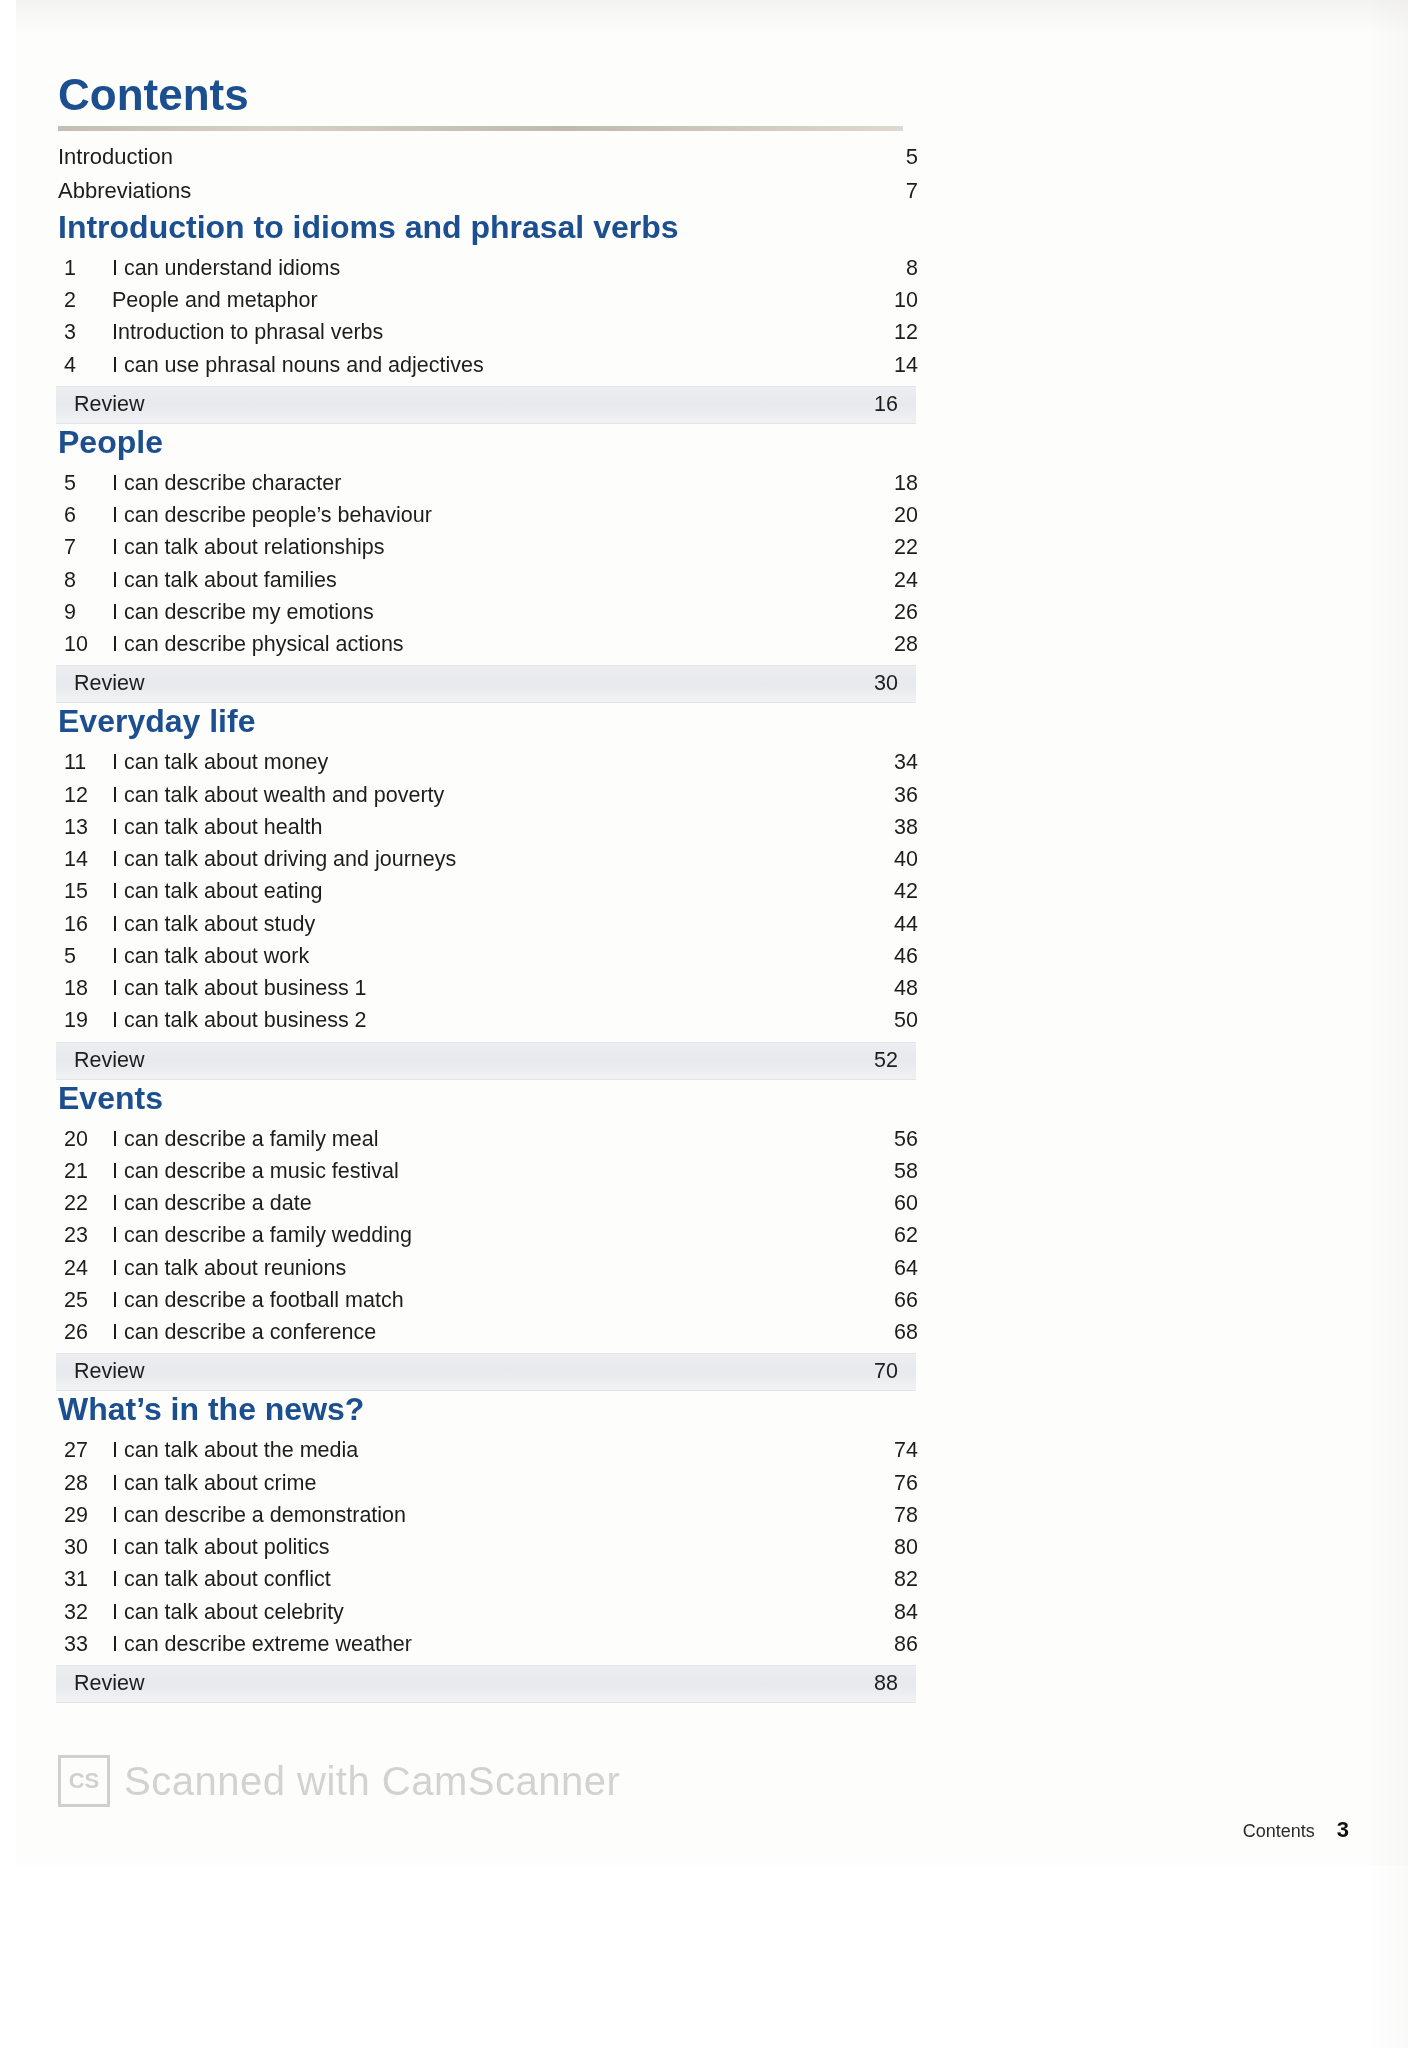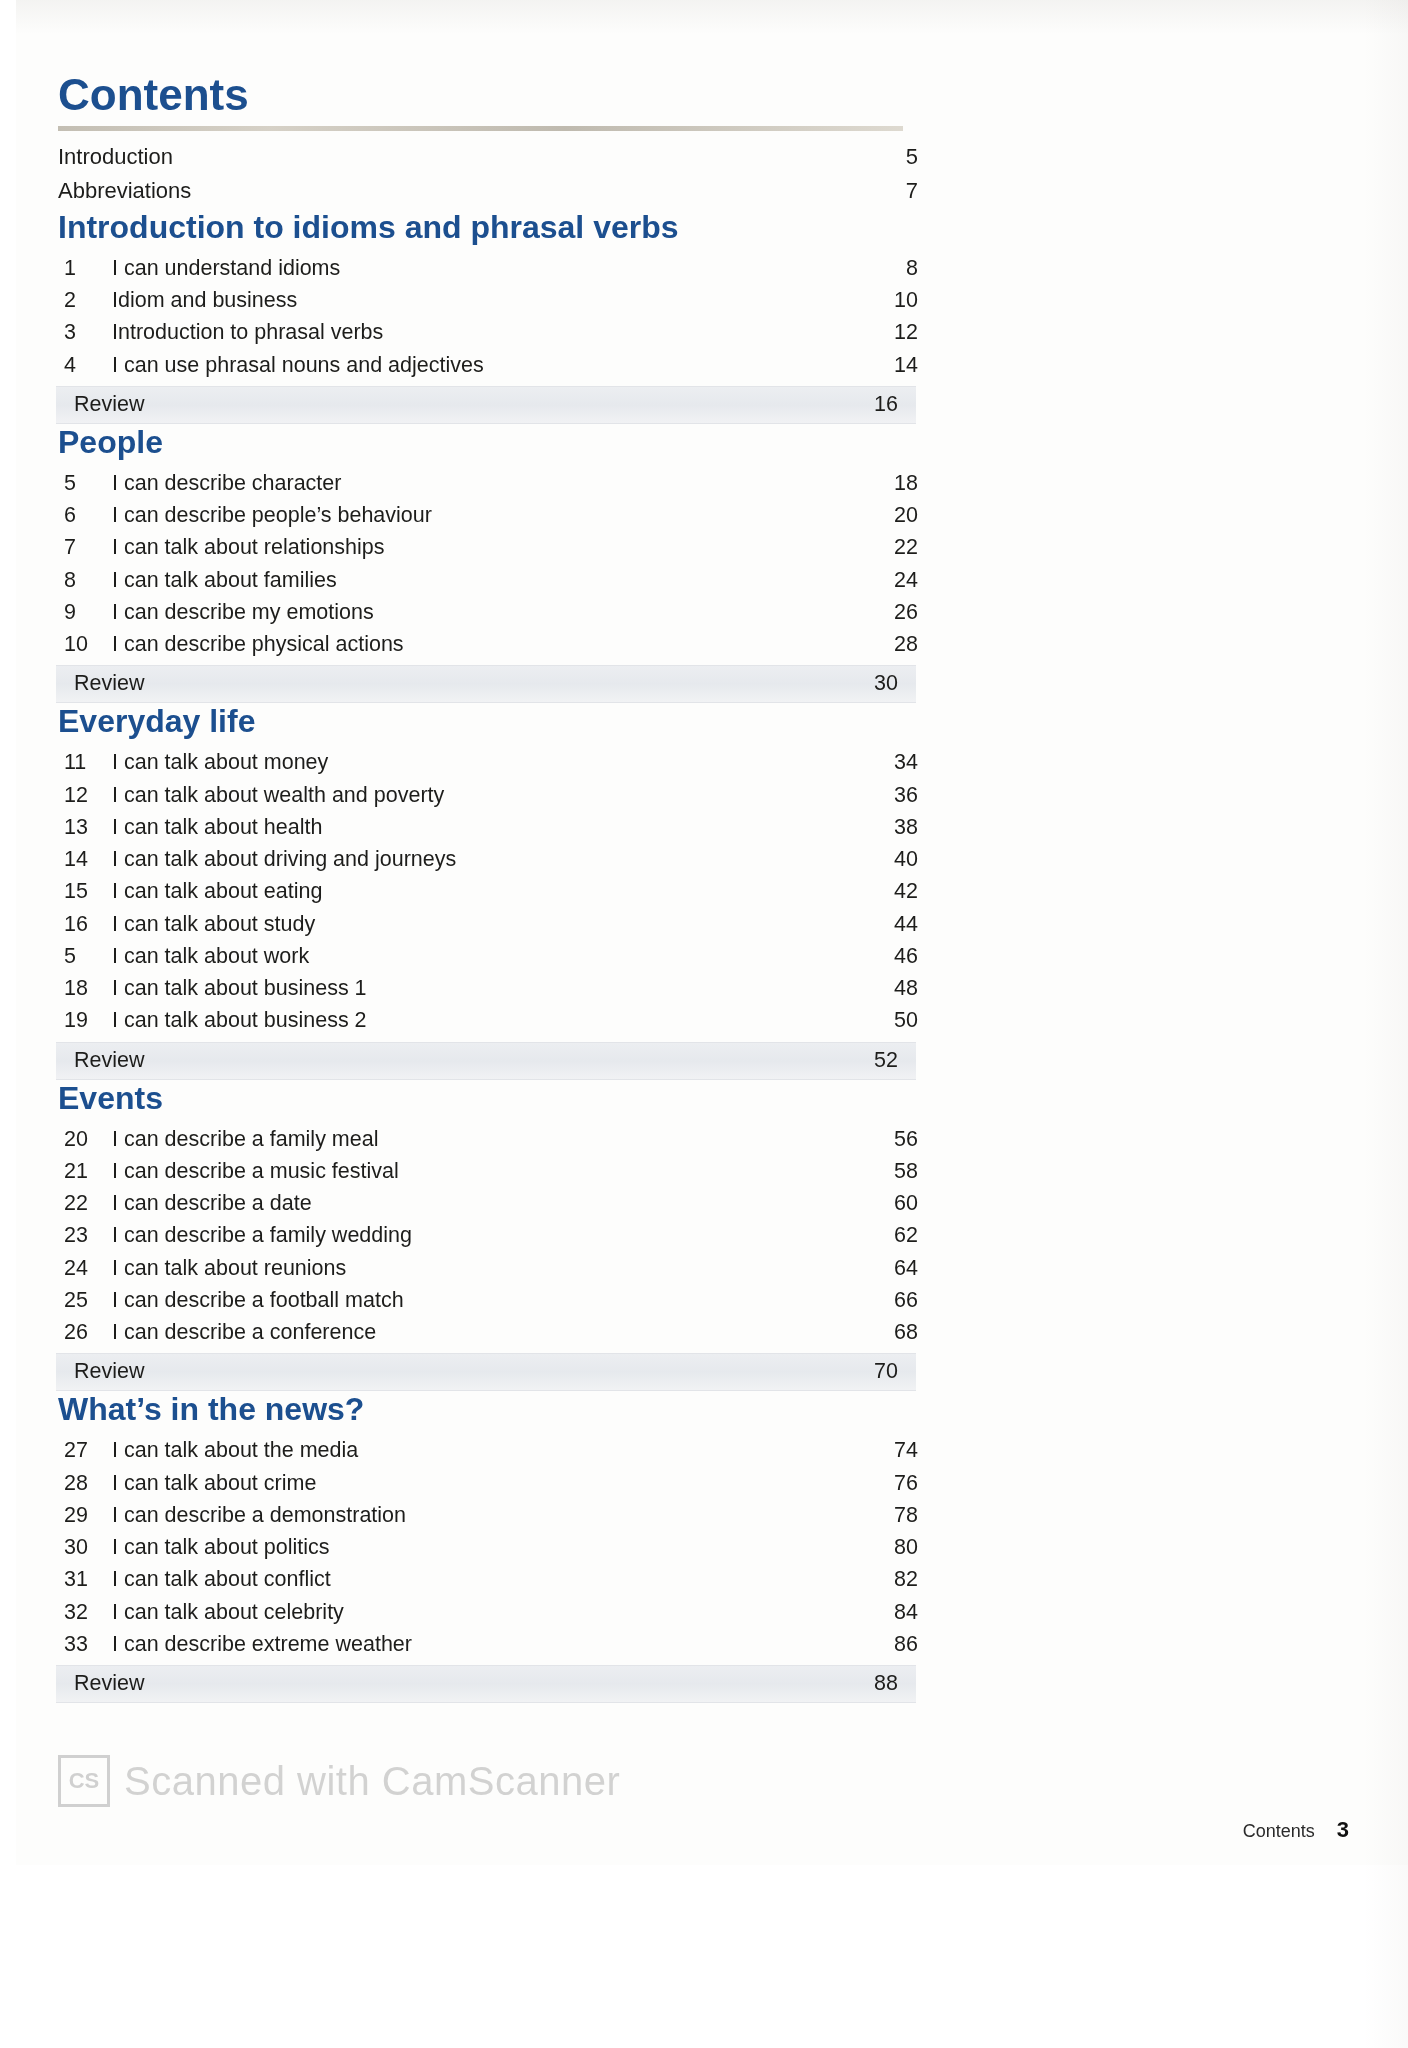--- a/index.html
+++ b/index.html
@@ -222,21 +222,21 @@
     <div id="sections">
         <div class="section">
           <h2 class="section-heading">Introduction to idioms and phrasal verbs</h2>
           <div class="unit-row">
             <span class="unit-num">1</span>
             <span class="unit-title">I can understand idioms</span>
             <span class="unit-page">8</span>
           </div>
           <div class="unit-row">
             <span class="unit-num">2</span>
-            <span class="unit-title">Idiom and business</span>
+            <span class="unit-title">People and metaphor</span>
             <span class="unit-page">10</span>
           </div>
           <div class="unit-row">
             <span class="unit-num">3</span>
             <span class="unit-title">Introduction to phrasal verbs</span>
             <span class="unit-page">12</span>
           </div>
           <div class="unit-row">
             <span class="unit-num">4</span>
             <span class="unit-title">I can use phrasal nouns and adjectives</span>

